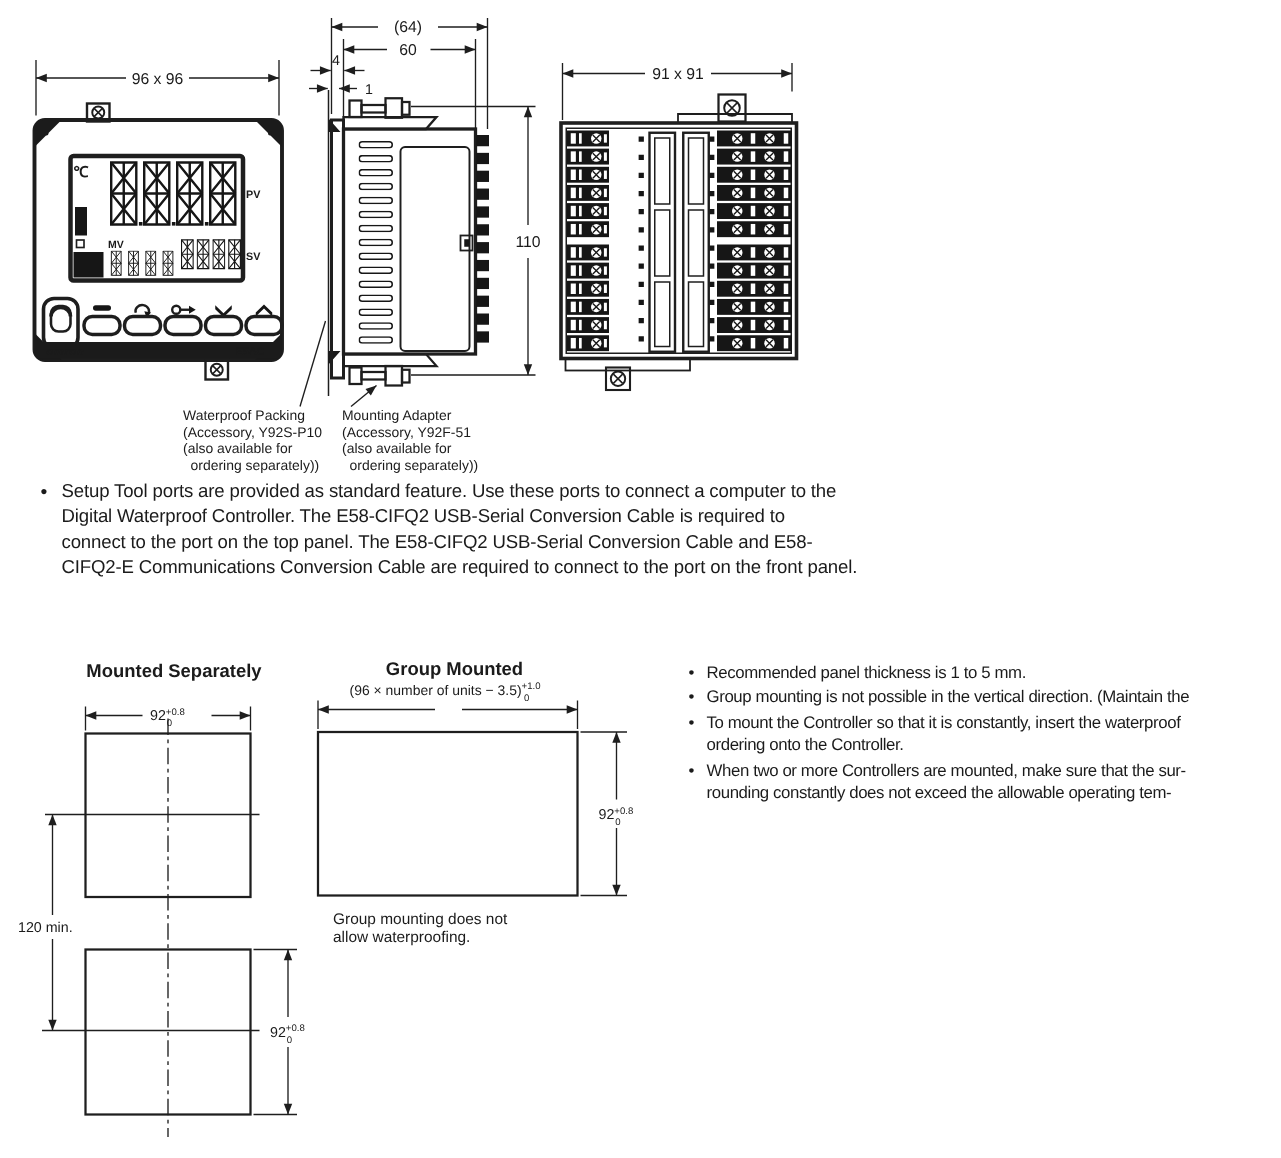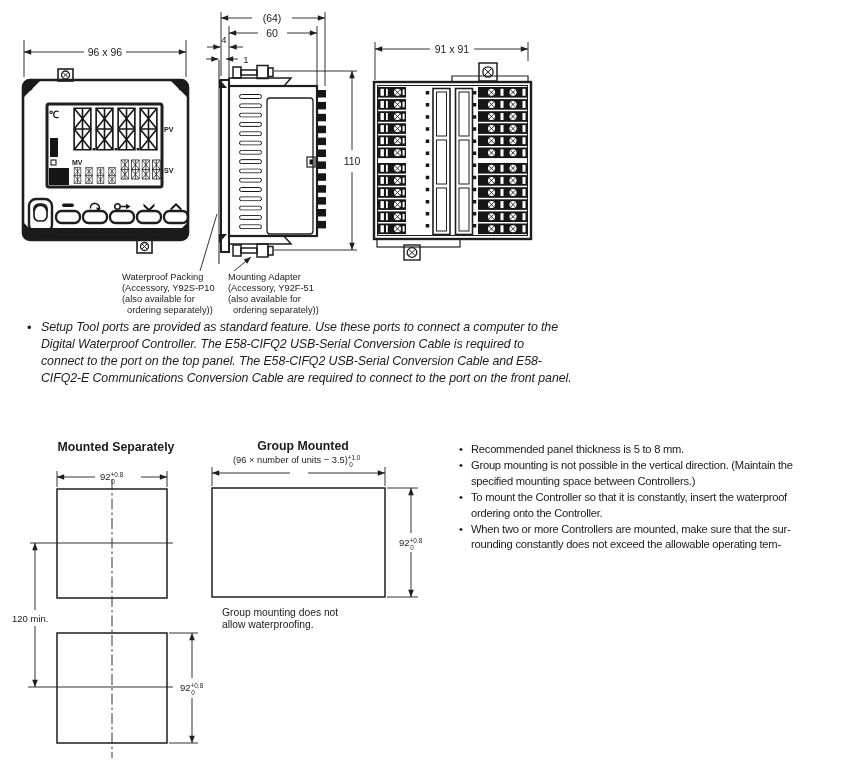--- a/index.html
+++ b/index.html
@@ -7,21 +7,21 @@
         font-family:"Liberation Sans",sans-serif;color:#1b1b1b;}
   svg{position:absolute;left:0;}
   svg .ln{stroke:#1e1e1e;fill:none;}
   svg text{fill:#1b1b1b;stroke:none;font-family:"Liberation Sans",sans-serif;}
   .dimtxt{font-size:10.5px;}
   .smalldim{font-size:9.5px;}
   .callout{font-size:9.3px;}
   .note{position:absolute;left:27px;top:319px;font-size:12.4px;line-height:17px;letter-spacing:-0.1px;}
   .note .bullet{position:absolute;left:0;top:0;font-size:13px;}
   .note .body{padding-left:14px;}
-  .note .lnr{display:block;white-space:nowrap;font-style:italic;}
+  .note .lnr{display:block;white-space:nowrap;}
   .rnotes{position:absolute;left:458px;top:442px;width:394px;font-size:11.2px;
           line-height:15.4px;letter-spacing:-0.25px;}
   .rnotes .item{position:relative;padding-left:13px;margin-bottom:1px;}
   .rnotes .bullet{position:absolute;left:1px;top:0;}
   .rnotes .lnr{display:block;white-space:nowrap;}
   .cut-title{font-size:12.3px;font-weight:bold;}
   .cap{font-size:10.3px;}
   .tolbase{font-size:9.5px;}
   .tolsup{font-size:6.4px;}
   .fbase{font-size:9.3px;}
@@ -391,26 +391,25 @@
     <g class="cap">
       <text x="222" y="186">Group mounting does not</text>
       <text x="222" y="198">allow waterproofing.</text>
     </g>
   </g>
 </svg>
 
 <div class="rnotes">
   <div class="item">
     <span class="bullet">•</span>
-    <span class="lnr">Recommended panel thickness is 5 to 8 mm.</span>
+    <span class="lnr">Recommended panel thickness is 1 to 5 mm.</span>
   </div>
   <div class="item">
     <span class="bullet">•</span>
     <span class="lnr">Group mounting is not possible in the vertical direction. (Maintain the</span>
-    <span class="lnr">specified mounting space between Controllers.)</span>
   </div>
   <div class="item">
     <span class="bullet">•</span>
     <span class="lnr">To mount the Controller so that it is constantly, insert the waterproof</span>
     <span class="lnr">ordering onto the Controller.</span>
   </div>
   <div class="item">
     <span class="bullet">•</span>
     <span class="lnr">When two or more Controllers are mounted, make sure that the sur-</span>
     <span class="lnr">rounding constantly does not exceed the allowable operating tem-</span>

